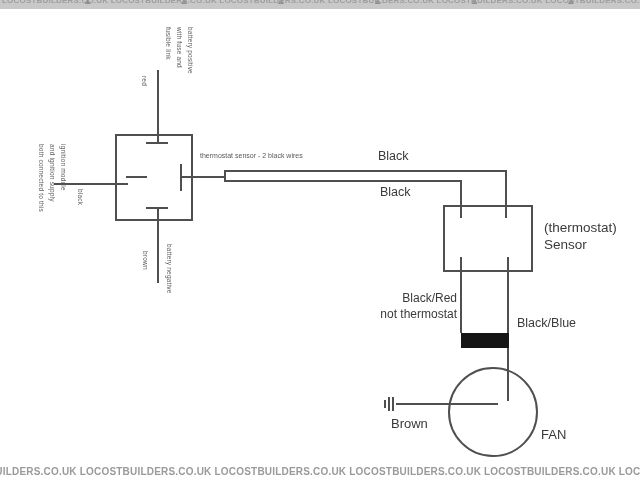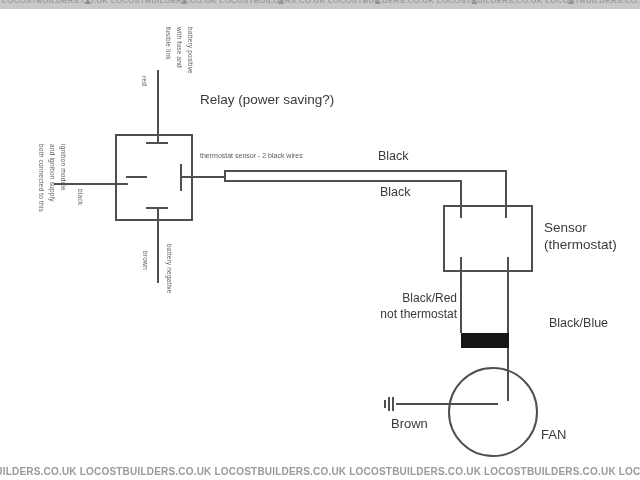--- a/index.html
+++ b/index.html
@@ -49,21 +49,20 @@
 
   <div class="wire" style="left:146px;top:207px;width:22px;height:2px;"></div>
   <div class="wire" style="left:157px;top:208px;width:2px;height:75px;"></div>
 
   <div class="wire" style="left:54px;top:183px;width:74px;height:2px;"></div>
   <div class="wire" style="left:126px;top:176px;width:21px;height:2px;"></div>
 
   <div class="wire" style="left:180px;top:164px;width:2px;height:27px;"></div>
   <div class="wire" style="left:180px;top:176px;width:45px;height:2px;"></div>
 
-  <div class="lbl" style="left:200px;top:92px;font-size:13.5px;">Relay (power saving?)</div>
   <div class="lbl-sm" style="left:200px;top:152px;">thermostat sensor - 2 black wires</div>
 
   <div class="vblock" style="left:163px;top:27px;height:75px;">
     <div>battery positive</div>
     <div>with fuse and</div>
     <div>fusible link</div>
   </div>
   <div class="vtext" style="left:139px;top:76px;">red</div>
 
   <div class="vblock" style="left:36px;top:144px;height:78px;">
@@ -80,33 +79,33 @@
   <div class="wire" style="left:224px;top:170px;width:283px;height:2px;"></div>
   <div class="wire" style="left:224px;top:180px;width:238px;height:2px;"></div>
   <div class="wire" style="left:505px;top:170px;width:2px;height:48px;"></div>
   <div class="wire" style="left:460px;top:180px;width:2px;height:38px;"></div>
 
   <div class="lbl" style="left:378px;top:148px;font-size:12.5px;">Black</div>
   <div class="lbl" style="left:380px;top:184px;font-size:12.5px;">Black</div>
 
   <div class="box" style="left:443px;top:205px;width:90px;height:67px;"></div>
   <div class="lbl" style="left:544px;top:219px;font-size:13.5px;line-height:17px;">
+    <div>(thermostat)</div>
     <div>Sensor</div>
-    <div>(thermostat)</div>
   </div>
 
   <div class="wire" style="left:460px;top:257px;width:2px;height:76px;"></div>
   <div class="wire" style="left:507px;top:257px;width:2px;height:144px;"></div>
   <div class="tape" style="left:461px;top:333px;width:48px;height:15px;"></div>
 
   <div class="lbl" style="left:350px;top:290px;width:107px;text-align:right;font-size:12px;">
     <div>Black/Red</div>
     <div>not thermostat</div>
   </div>
-  <div class="lbl" style="left:517px;top:315px;font-size:12.5px;margin-left:32px;">Black/Blue</div>
+  <div class="lbl" style="left:517px;top:315px;font-size:12.5px;">Black/Blue</div>
 
   <div class="circle" style="left:448px;top:367px;width:90px;height:90px;"></div>
 
   <div class="wire" style="left:384px;top:400px;width:2px;height:8px;"></div>
   <div class="wire" style="left:388px;top:397px;width:2px;height:14px;"></div>
   <div class="wire" style="left:392px;top:397px;width:2px;height:14px;"></div>
   <div class="wire" style="left:396px;top:403px;width:102px;height:2px;"></div>
 
   <div class="lbl" style="left:391px;top:416px;">Brown</div>
   <div class="lbl" style="left:541px;top:427px;">FAN</div>

